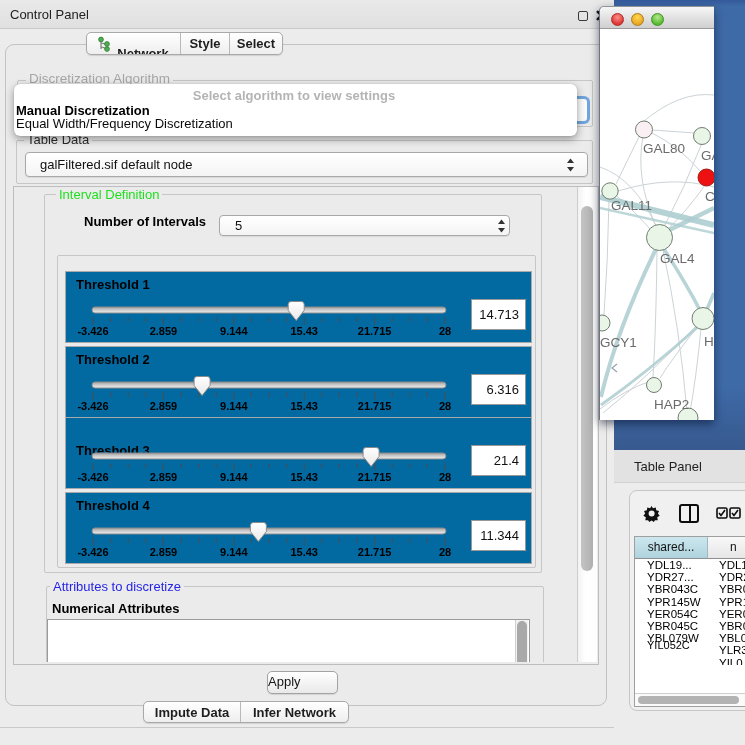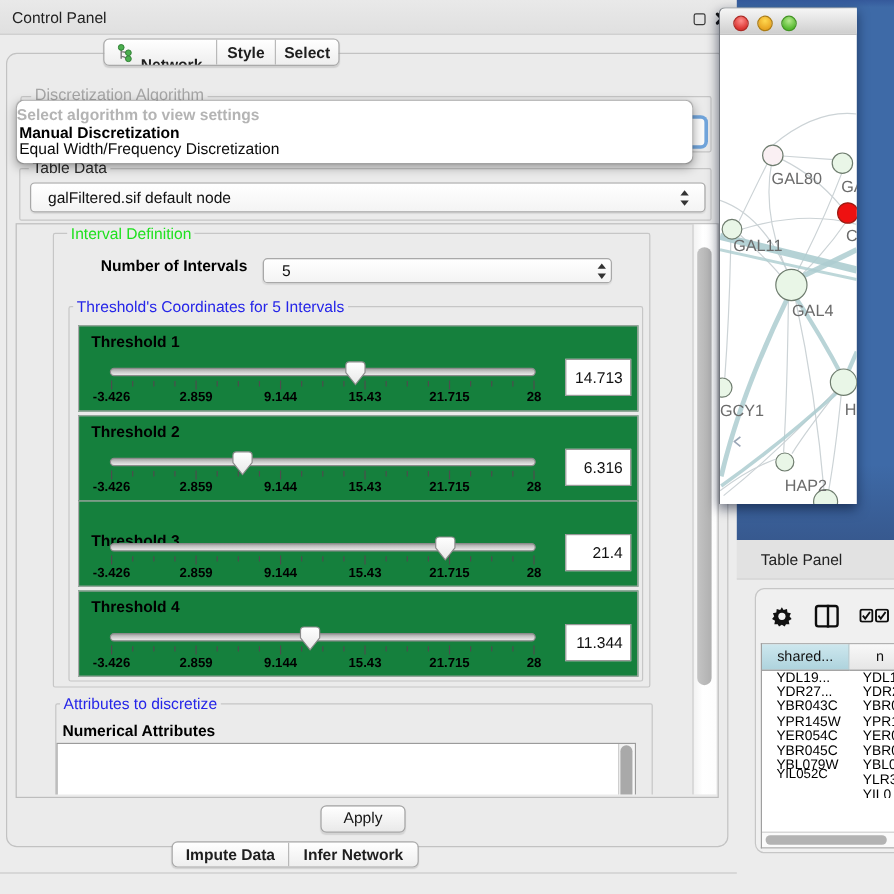--- a/index.html
+++ b/index.html
@@ -14,21 +14,21 @@
  box-shadow:0 1px 1px rgba(0,0,0,0.12);}
 .seg div{display:flex;align-items:center;justify-content:center;
  font-size:13px;font-weight:600;color:#1e1e1e;border-right:1px solid #b9b9b9;}
 .seg div:last-child{border-right:none;}
 .seg div.sel{background:linear-gradient(#868686,#757575);color:#f3f3f3;}
 .combo{position:absolute;background:linear-gradient(#ffffff,#f4f4f4);
  border:1px solid #a8a8a8;border-radius:4px;font-size:13px;color:#111;
  box-shadow:0 1px 1px rgba(0,0,0,0.08);}
 .fld{position:absolute;background:#fff;border:1px solid #989898;font-size:13px;
  color:#111;text-align:right;}
-.tpanel{position:absolute;border:1px solid #a9a9a9;background:#15803d;}
+.tpanel{position:absolute;border:1px solid #a9a9a9;background:#0369a1;}
 </style></head><body>
 <div class="abs" style="left:0;top:0;width:614px;height:745px;background:#ececec;"></div>
 <div class="abs" style="left:0;top:0;width:614px;height:28px;background:linear-gradient(#e9e9e9,#e0e0e0);border-bottom:1px solid #c9c9c9;"></div>
 <div class="abs t13" style="left:10px;top:7px;color:#222;">Control Panel</div>
 <div class="abs" style="left:578px;top:11px;width:8px;height:8px;border:1.8px solid #3a3a3a;border-radius:2px;"></div>
 <svg class="abs" style="left:596px;top:10px;" width="11" height="11">
     <path d="M1.8,1.8 L9.2,9.2 M9.2,1.8 L1.8,9.2" stroke="#141414" stroke-width="2.6" stroke-linecap="round"></path>
   </svg>
 <div class="abs" style="left:5px;top:44px;width:600px;height:660px;background:#ebebeb;border:1px solid #c2c2c2;border-radius:9px;"></div>
 <div class="gbox" style="left:17px;top:80px;width:574px;height:45px;"></div>
@@ -46,21 +46,20 @@
     <div class="abs" style="left:-14px;top:-187px;width:745px;height:745px;">
       <div class="gbox" style="left:44px;top:194px;width:496px;height:377px;"></div>
       <div class="gtitle" style="left:56px;top:188px;color:#1fe01f;">Interval Definition</div>
       <div class="abs bold" style="left:84px;top:214px;font-size:13px;color:#000;">Number of Intervals</div>
       <div class="combo" style="left:219px;top:215px;width:289px;height:19px;line-height:19px;"><span style="margin-left:15px;">5</span></div>
       <svg class="abs" style="left:497px;top:219px;z-index:3;" width="10" height="14">
         <path d="M4.5,0.5 L8,5 L1,5 Z" fill="#333"></path>
         <path d="M4.5,13.5 L8,9 L1,9 Z" fill="#333"></path>
       </svg>
       <div class="gbox" style="left:57px;top:255px;width:477px;height:311px;"></div>
-      <div class="gtitle" style="left:61px;top:249px;color:#2525e8;">Threshold's Coordinates for 5 Intervals</div>
       <div class="tpanel" style="left:65px;top:271px;width:465px;height:70px;">
         <div class="abs bold" style="left:10px;top:5px;font-size:13px;color:#000;">Threshold 1</div>
         <svg class="abs" style="left:0;top:22px;" width="465" height="48">
           <defs>
             <linearGradient id="gr" x1="0" y1="0" x2="0" y2="1">
               <stop offset="0" stop-color="#9e9e9e"></stop>
               <stop offset="0.45" stop-color="#c9c9c9"></stop>
               <stop offset="1" stop-color="#efefef"></stop>
             </linearGradient>
             <linearGradient id="th" x1="0" y1="0" x2="0" y2="1">
@@ -169,21 +168,21 @@
       <div class="gbox" style="left:46px;top:586px;width:496px;height:110px;"></div>
       <div class="gtitle" style="left:50px;top:580px;color:#2525e8;">Attributes to discretize</div>
       <div class="abs bold" style="left:52px;top:601px;font-size:13px;color:#000;">Numerical Attributes</div>
       <div class="abs" style="left:47px;top:619px;width:481px;height:60px;background:#fff;border:1px solid #9b9b9b;"></div>
       <div class="abs" style="left:515px;top:620px;width:12px;height:58px;background:#f2f2f2;border-left:1px solid #cfcfcf;"></div>
       <div class="abs" style="left:516.5px;top:621px;width:10px;height:56px;border-radius:5px;background:#a9a9a9;"></div>
     </div>
   </div>
 <div class="abs" style="left:577px;top:187px;width:19px;height:475px;background:linear-gradient(to right,#f2f2f2,#ffffff 40%,#fdfdfd);border-left:1px solid #cdcdcd;"></div>
 <div class="abs" style="left:581px;top:206px;width:12px;height:365px;border-radius:6px;background:linear-gradient(to right,#c4c4c4,#b0b0b0);"></div>
-<div class="abs" style="left:267px;top:671px;width:69px;height:21px;border:1px solid #a3a3a3;border-radius:5px;background:linear-gradient(#ffffff,#e9e9e9);font-size:13px;color:#151515;text-align:center;line-height:20px;box-shadow:0 1px 1px rgba(0,0,0,0.1);">Apply</div>
+<div class="abs" style="left:267px;top:671px;width:69px;height:21px;border:1px solid #a3a3a3;border-radius:5px;background:linear-gradient(#ffffff,#e9e9e9);font-size:13px;color:#151515;text-align:left;line-height:20px;box-shadow:0 1px 1px rgba(0,0,0,0.1);">Apply</div>
 <div class="seg" style="left:86px;top:32px;height:21px;">
     <div style="width:93px;">
       <svg width="13" height="16" viewBox="0 0 13 16" style="flex:none;">
         <path d="M3,4 L3,13 M3,7 C6,7 6,8 8,8 M3,11 C6,11 6,12.5 8,12.5" stroke="#7d7d7d" stroke-width="1.2" fill="none"></path>
         <circle cx="3" cy="3.5" r="2.4" fill="#4caf50" stroke="#2e7d32" stroke-width="0.8"></circle>
         <circle cx="9" cy="8" r="2.4" fill="#4caf50" stroke="#2e7d32" stroke-width="0.8"></circle>
         <circle cx="9" cy="13" r="2.4" fill="#4caf50" stroke="#2e7d32" stroke-width="0.8"></circle>
       </svg>
       <span style="margin-left:6px;margin-top:20px;">Network</span>
     </div>
@@ -285,15 +284,15 @@
         <div style="position:absolute;left:12px;top:85.4px;font-size:11.5px;color:#000;margin-top:46px;">YLR345W</div>
         <div style="position:absolute;left:84px;top:85.4px;font-size:11.5px;color:#000;">YLR3</div>
         <div style="position:absolute;left:12px;top:80px;font-size:11px;color:#000;text-align:right;">YIL052C</div>
         <div style="position:absolute;left:84px;top:97.6px;font-size:11.5px;color:#000;">YIL0</div>
       </div>
       <div style="position:absolute;left:0;top:156px;width:126px;height:12px;border-top:1px solid #cfcfcf;background:#fafafa;"></div>
       <div style="position:absolute;left:3px;top:158.5px;width:101px;height:8px;border-radius:4px;background:#b3b3b3;"></div>
     </div>
   </div>
 <div class="abs" style="left:14px;top:84px;width:563px;height:52px;background:#ffffff;border-radius:6px;box-shadow:0 3px 9px rgba(0,0,0,0.38),0 0 1px rgba(0,0,0,0.25);z-index:50;"></div>
-<div class="abs" style="left:14px;top:88px;width:560px;font-size:13px;font-weight:600;color:#b4b4b4;z-index:51;">Select algorithm to view settings</div>
+<div class="abs" style="left:14px;top:88px;width:560px;text-align:center;font-size:13px;font-weight:600;color:#b4b4b4;z-index:51;">Select algorithm to view settings</div>
 <div class="abs bold" style="left:16px;top:103px;font-size:13px;color:#000;z-index:51;">Manual Discretization</div>
 <div class="abs" style="left:16px;top:115.5px;font-size:13px;color:#0a0a0a;z-index:51;">Equal Width/Frequency Discretization</div>
 <div class="abs" style="left:0;top:727px;width:614px;height:1px;background:#c9c9c9;"></div>
 </body></html>

